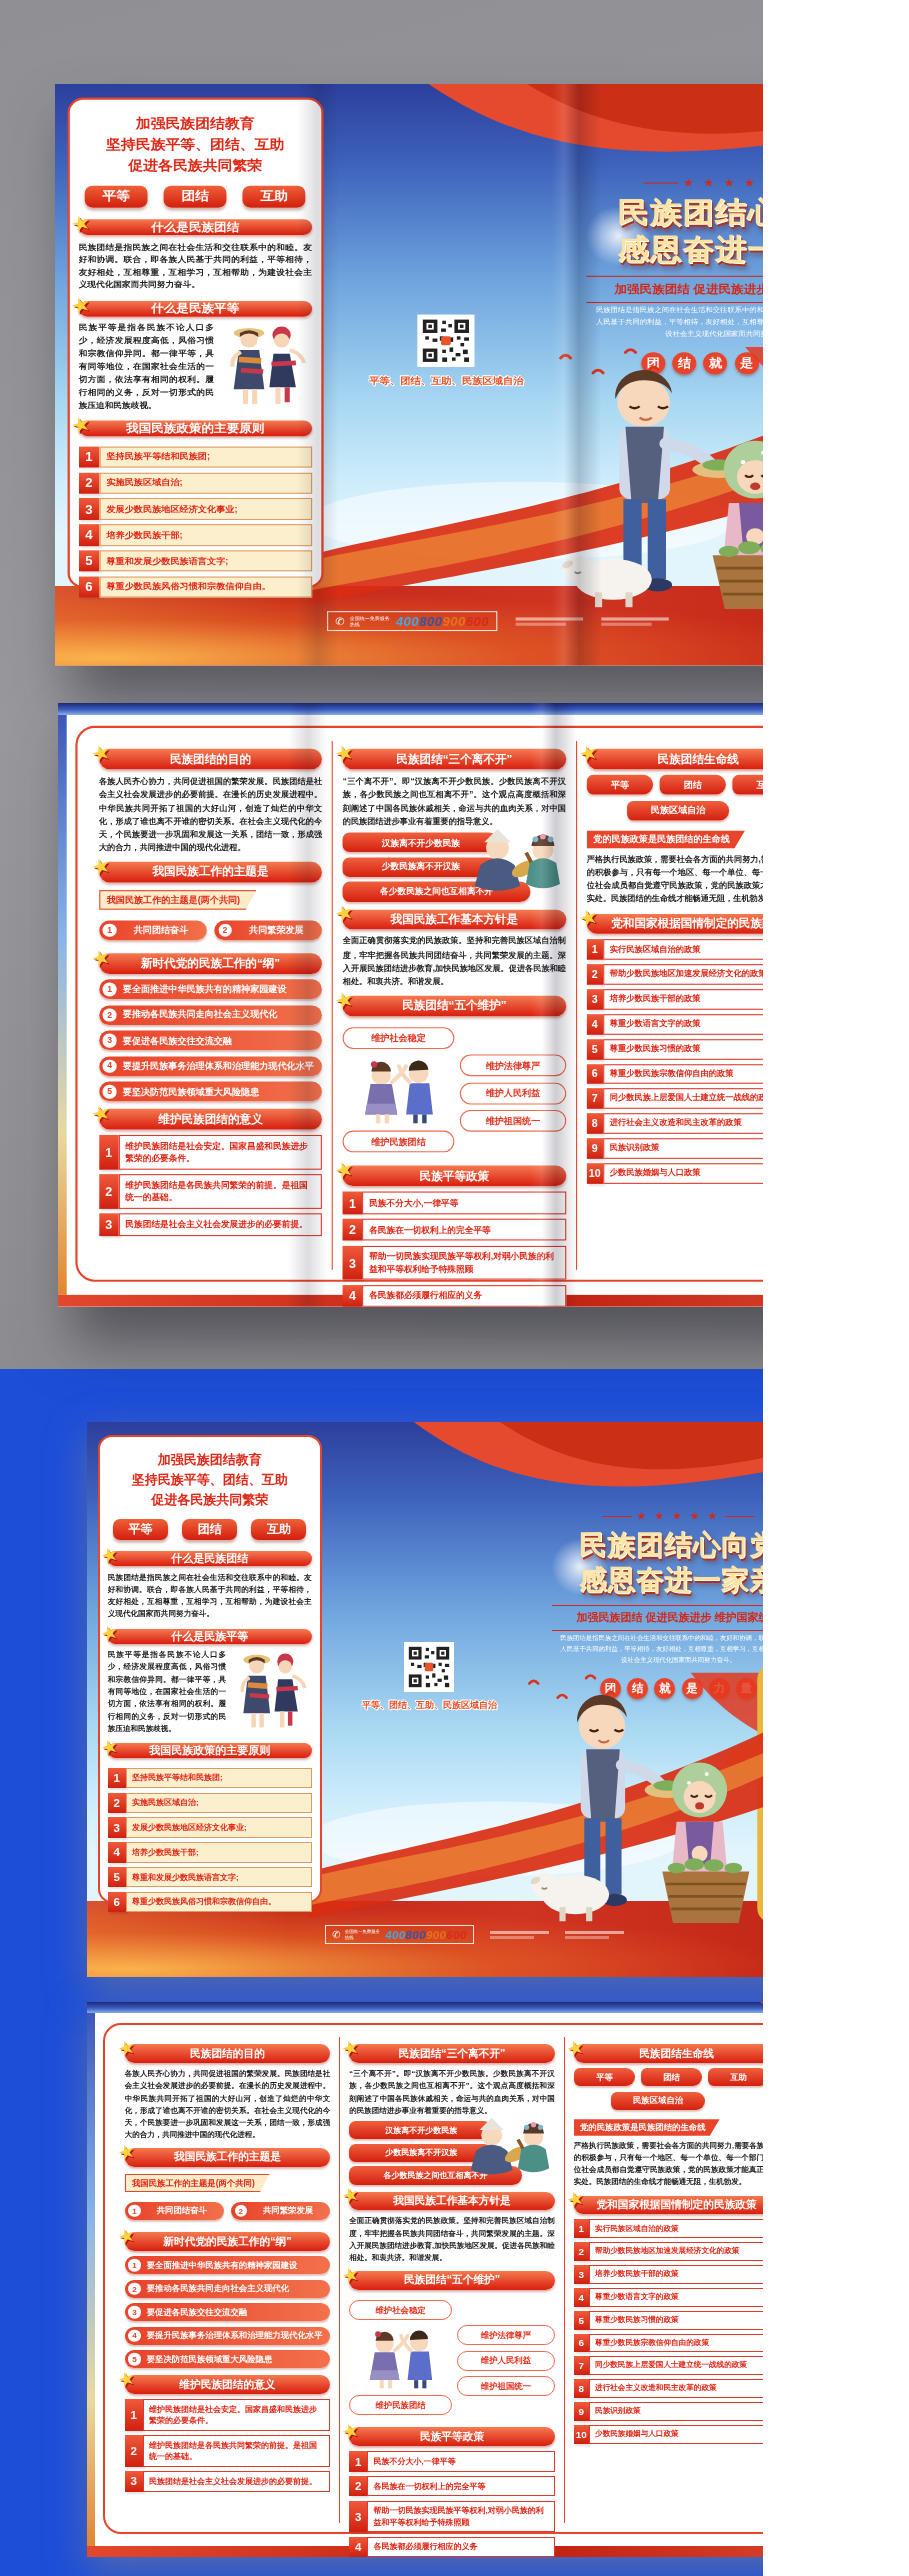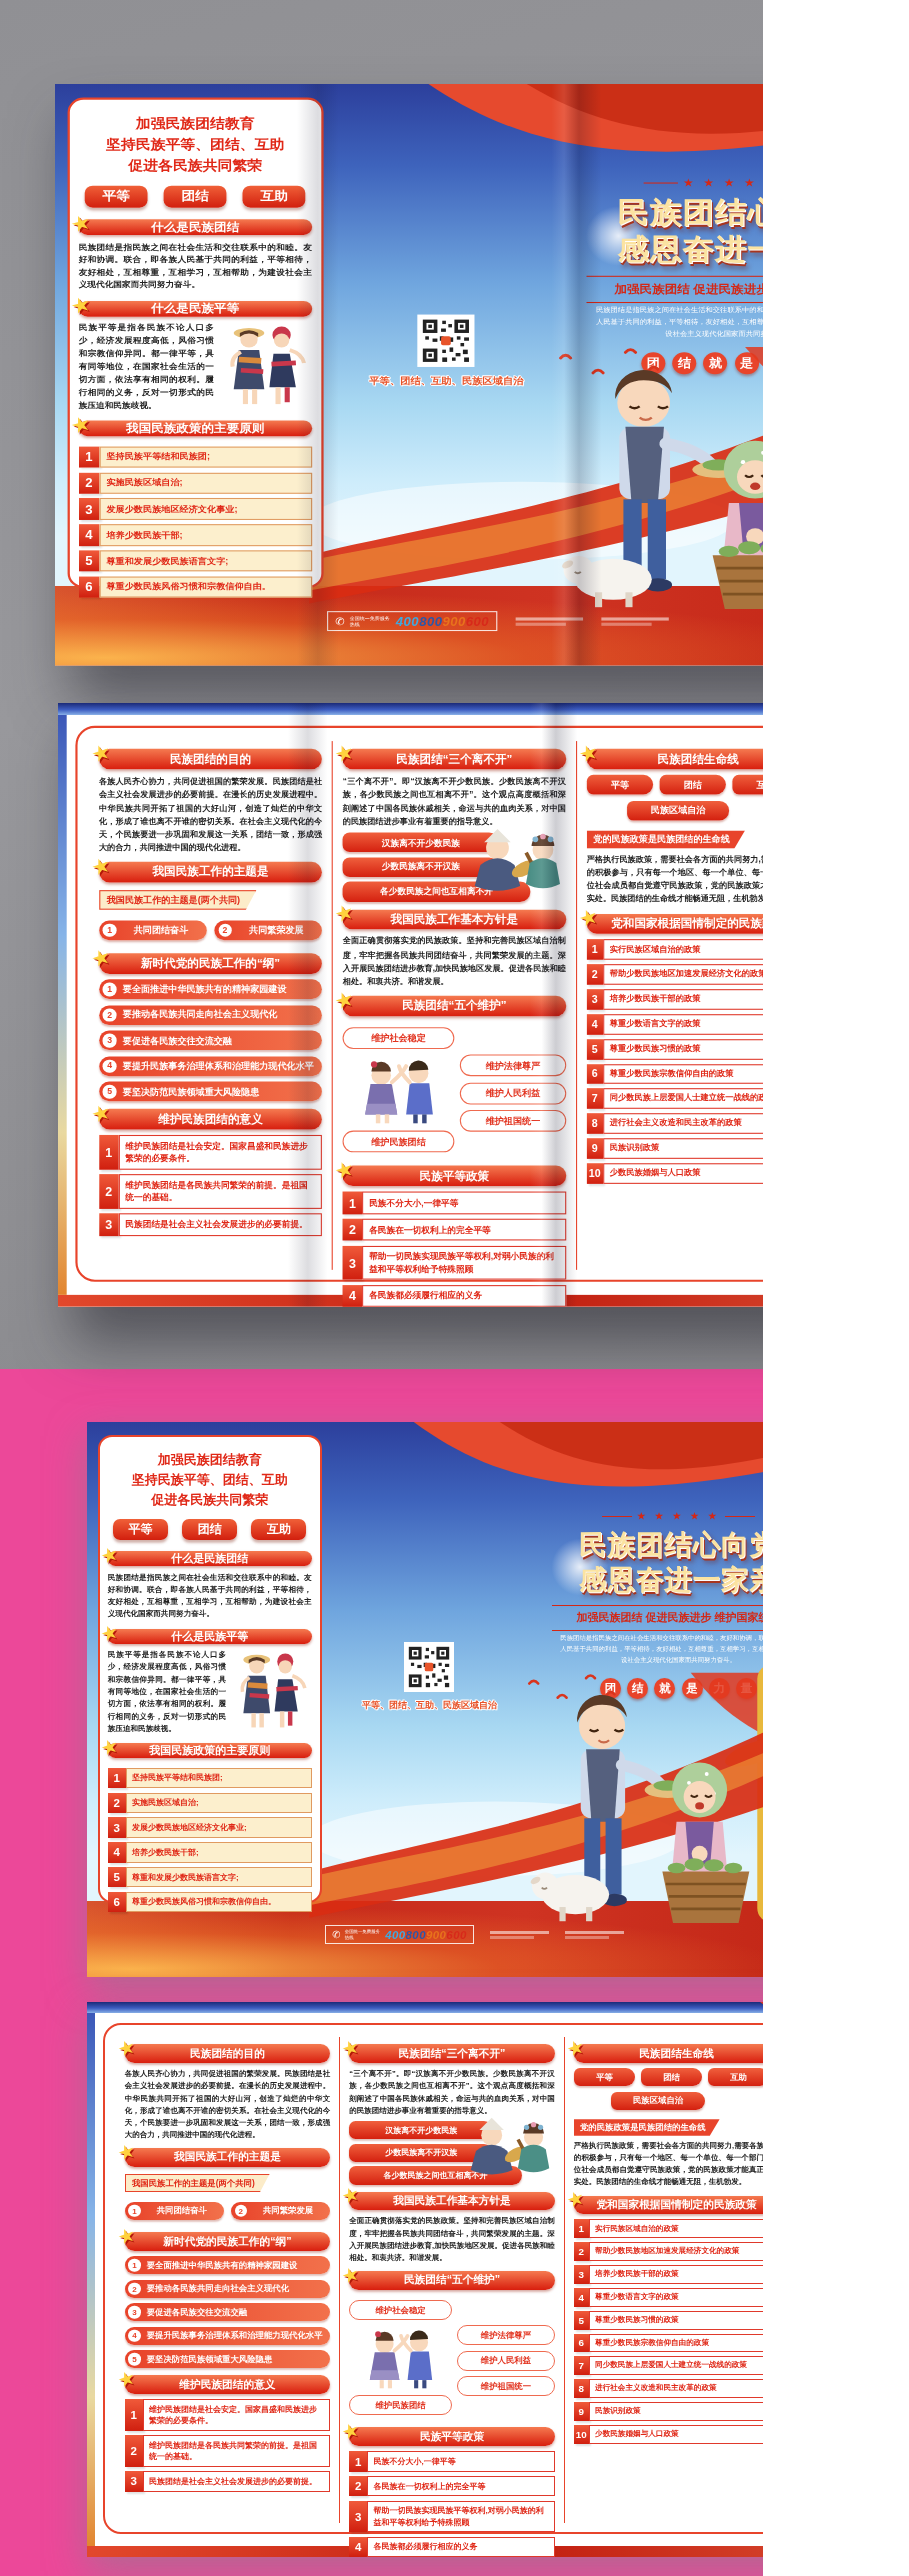--- a/index.html
+++ b/index.html
@@ -1,17 +1,17 @@
 <!DOCTYPE html>
 <html style="font-size:14px"><head>
 <meta charset="utf-8">
 <style>
   html,body{margin:0;padding:0;}
   body{font-family:"Liberation Sans",sans-serif;}
-  .canvas{position:relative;width:763px;height:2576px;background:#ec4899;overflow:hidden;}
+  .canvas{position:relative;width:763px;height:2576px;background:#1d4ed8;overflow:hidden;}
   .bg-top{position:absolute;left:0;top:0;width:909px;height:1369px;
     background:linear-gradient(165deg,#909094 0%,#98989c 45%,#88888c 100%);}
   
   .mock{position:absolute;transform-origin:0 0;}
   .threeD{filter:drop-shadow(14px 32px 25px rgba(25,25,35,.5));}
   .flatm{filter:drop-shadow(0 14px 19.5px rgba(130,130,140,.55));}
   #m1{left:55px;top:84px;width:730px;height:555px;transform:scale(1.143,1.048);}
   #m2{left:58px;top:703px;width:730px;height:555px;transform:scale(1.086,1.088);}
   #m3{left:87px;top:1422px;width:730px;height:555px;}
   #m4{left:87px;top:2002px;width:730px;height:555px;}

